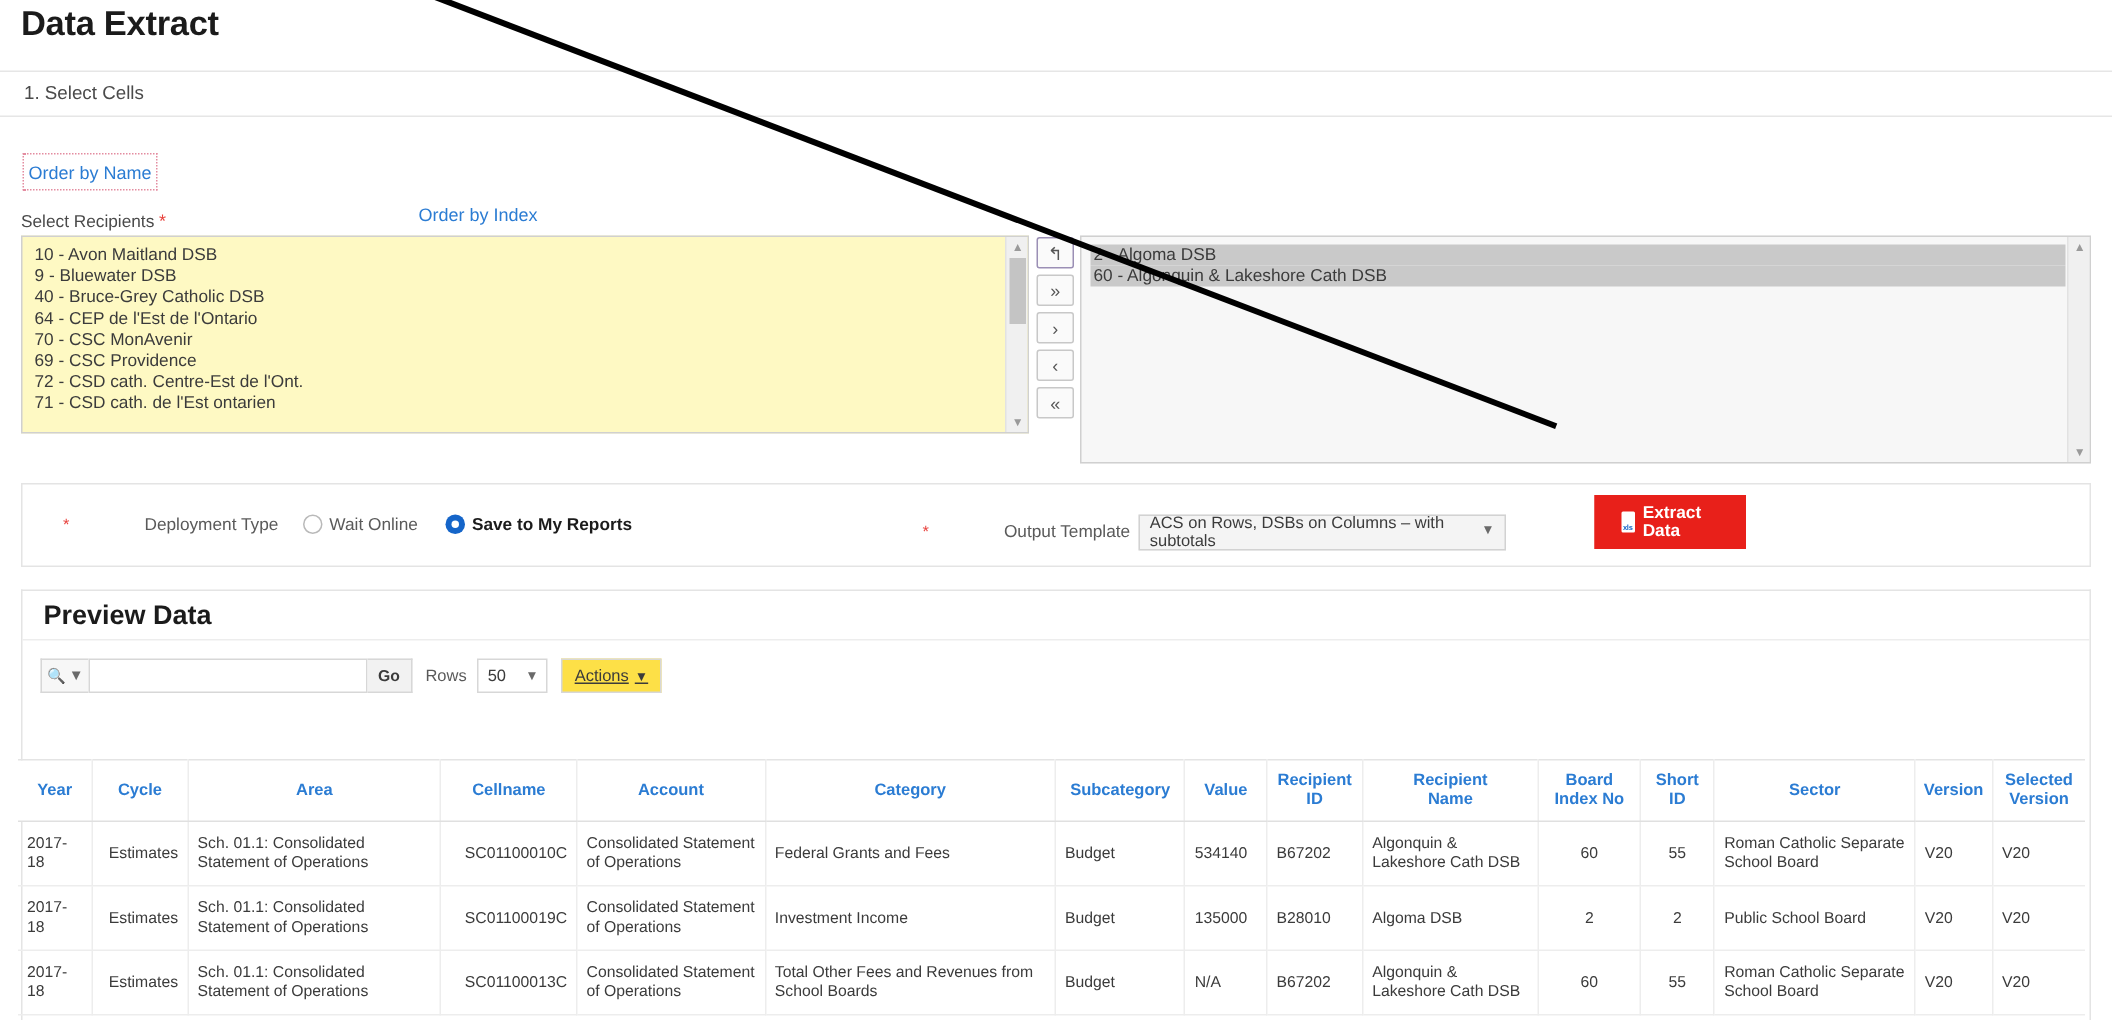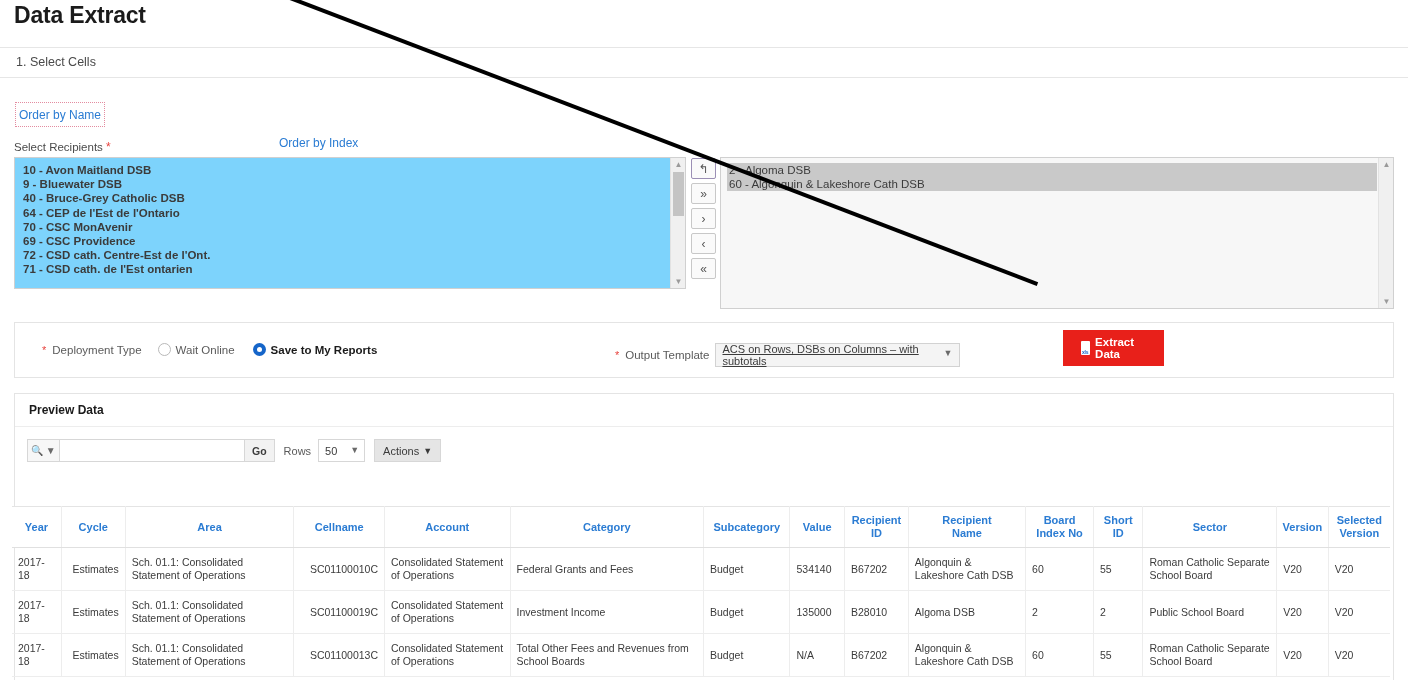--- a/index.html
+++ b/index.html
@@ -51,21 +51,21 @@
   }
 
   
   .field-label {
     position: absolute; left: 14px; top: 140px; font-size: 11.5px; color: #4a4a4a;
   }
   .req { color: #e8433e; font-size: 12px; }
 
   .shuttle-left {
     position: absolute; left: 14px; top: 157px; width: 672px; height: 132px;
-    border: 1px solid #d0d0d0; background: #7dd3fc; overflow: hidden; font-weight: bold;
+    border: 1px solid #d0d0d0; background: #fef9c3; overflow: hidden;
   }
   .shuttle-right {
     position: absolute; left: 720px; top: 157px; width: 674px; height: 152px;
     border: 1px solid #d0d0d0; background: #f7f7f7; overflow: hidden;
   }
   .list-pane { position: absolute; left: 0; top: 0; right: 16px; top: 0; bottom: 0; padding: 5px 0 0 6px; }
   .list-item {
     font-size: 11.5px; line-height: 14.2px; color: #3b3b3b; padding-left: 2px;
     white-space: nowrap;
   }
@@ -95,21 +95,21 @@
     font-size: 12px; color: #555;
   }
   .sbtn.first { border-color: #9b8fb5; }
 
   
   .options-panel {
     position: absolute; left: 14px; top: 322px; width: 1380px; height: 56px;
     border: 1px solid #e4e4e4; background: #fff;
   }
   .opt-star { color: #e8433e; font-size: 11px; }
-  .opt-label { font-size: 11.5px; color: #5a5a5a; }
+  .opt-label { font-size: 11.5px; color: #5a5a5a; margin-left: 44px; }
   .dep-wrap {
     position: absolute; left: 27px; top: 20px; display: flex; align-items: center; gap: 6px;
   }
   .radio {
     width: 13px; height: 13px; border-radius: 50%; border: 1px solid #b9b9b9;
     background: #fff; display: inline-block;
   }
   .radio.on {
     border: none; background: #1565c9;
     position: relative;
@@ -118,21 +118,21 @@
     content: ""; position: absolute; left: 4px; top: 4px;
     width: 5px; height: 5px; border-radius: 50%; background: #fff;
   }
   .radio-lbl { font-size: 11.5px; color: #5a5a5a; margin-right: 12px; }
   .radio-lbl.sel { color: #1b1b1b; font-weight: 700; }
 
   .tmpl-wrap { position: absolute; left: 600px; top: 20px; display: flex; align-items: center; gap: 6px; }
   .select-box {
     width: 245px; height: 21px; border: 1px solid #d2d2d2; background: #f4f4f4;
     font-size: 11px; color: #3b3b3b; display: flex; align-items: center;
-    padding: 11px 6px; position: relative; text-decoration: underline;
+    padding: 11px 6px; position: relative;
   }
   .select-box .chev { position: absolute; right: 7px; top: 4px; font-size: 9px; color: #6a6a6a; }
 
   .extract-btn-outer {
     position: absolute; left: 1063px; top: 330px; width: 101px; height: 33px;
     border: 2px solid #e8201a; background: #e8201a; padding: 16px;
   }
   .extract-btn {
     width: 100%; height: 100%; background: #1565c9; color: #fff;
     display: flex; align-items: center; justify-content: center; gap: 5px;
@@ -147,21 +147,21 @@
   }
 
   
   .preview-panel {
     position: absolute; left: 14px; top: 393px; width: 1380px; height: 287px;
     border: 1px solid #e4e4e4; border-bottom: none; background: #fff;
   }
   .preview-head {
     height: 33px; border-bottom: 1px solid #ededed;
     display: flex; align-items: center; padding-left: 14px;
-    font-size: 12px; font-weight: 700; color: #1b1b1b;
+    font-size: 18px; font-weight: 700; color: #1b1b1b;
   }
   .search-row { position: absolute; left: 12px; top: 45px; display: flex; align-items: center; }
   .sbox-left {
     width: 32px; height: 23px; border: 1px solid #d7d7d7; border-right: none;
     background: #f7f7f7; display: flex; align-items: center; justify-content: center; gap: 2px;
     font-size: 10px; color: #6a6a6a;
   }
   .sinput {
     width: 186px; height: 23px; border: 1px solid #d7d7d7; background: #fff;
   }
@@ -172,43 +172,43 @@
   }
   .rows-lbl { font-size: 11px; color: #5a5a5a; margin: 0 7px 0 9px; }
   .rows-sel {
     width: 47px; height: 23px; border: 1px solid #d7d7d7; background: #fff;
     font-size: 11px; color: #3b3b3b; display: flex; align-items: center;
     padding-left: 6px; position: relative;
   }
   .rows-sel .chev { position: absolute; right: 5px; top: 5px; font-size: 9px; color: #6a6a6a; }
   .actions-btn {
     height: 23px; margin-left: 9px; padding: 0 8px; border: 1px solid #d7d7d7;
-    background: #e5e5e5; font-size: 11px; color: #3b3b3b;
-    display: flex; align-items: center; gap: 4px;
+    background: #fde047; font-size: 11px; color: #3b3b3b;
+    display: flex; align-items: center; gap: 4px; text-decoration: underline;
   }
 
   
   .dtable {
     position: absolute; left: 12px; top: 506px; width: 1378px;
     border-collapse: collapse; table-layout: fixed;
     border-top: 1px solid #e4e4e4;
   }
   .dtable th {
     font-size: 11px; font-weight: 700; color: #2b7cd3; text-align: center;
     padding: 7px 4px; border-right: 1px solid #ededed; border-bottom: 1px solid #e0e0e0;
     background: #fff; vertical-align: middle; line-height: 13px;
   }
   .dtable td {
     font-size: 10.5px; color: #3b3b3b; padding: 8px 6px;
     border-right: 1px solid #ededed; border-bottom: 1px solid #ededed;
     vertical-align: middle; line-height: 13px;
   }
   .dtable th:last-child, .dtable td:last-child { border-right: none; }
   .ta-c { text-align: right; }
-  .ta-r { text-align: left; }
+  .ta-r { text-align: center; }
   .ta-l { text-align: left; }
 
   
   .annot { position: absolute; left: 0; top: 0; width: 1408px; height: 680px; pointer-events: none; }
 </style>
 </head>
 <body>
 
 <div id="root">
 

